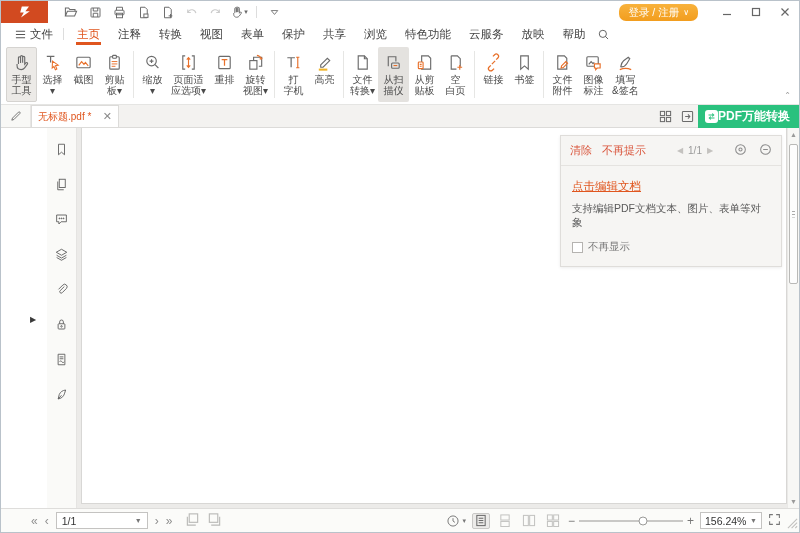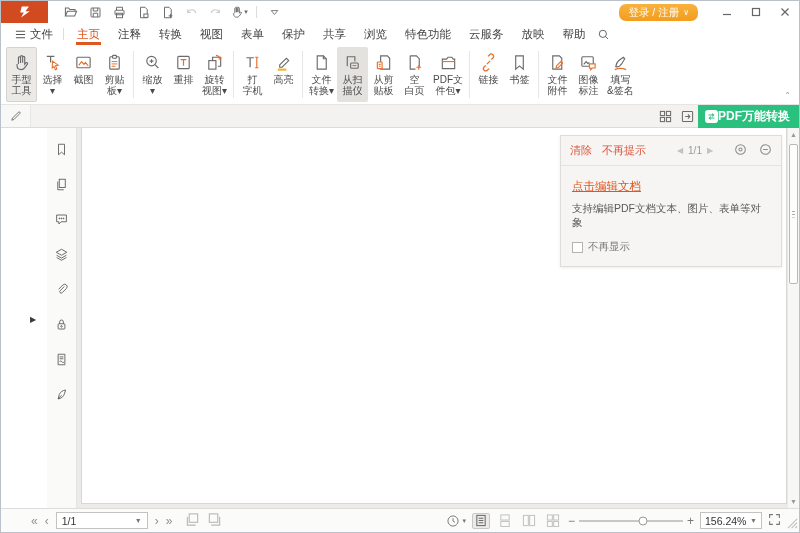--- a/index.html
+++ b/index.html
@@ -262,20 +262,30 @@
             <path d="M12.6 12.2l3.6 3.6"></path>
             <path d="M9 6.5v4M7 8.5h4"></path>
           </svg>
         </div>
       <div class="tb-label">缩放
 ▾</div>
     </div>
     <div class="tbtn">
       <div class="ticon">
           <svg width="19" height="19" viewBox="0 0 20 20" fill="none">
+            <path d="M6.5 3H4v14h2.5M13.5 3H16v14h-2.5" stroke="#6b6b6b" stroke-width="1.2"></path>
+            <path d="M10 5.5v9M8.2 7L10 4.8 11.8 7M8.2 13l1.8 2.2 1.8-2.2" stroke="#e8702a" stroke-width="1.2"></path>
+          </svg>
+        </div>
+      <div class="tb-label">页面适
+应选项▾</div>
+    </div>
+    <div class="tbtn">
+      <div class="ticon">
+          <svg width="19" height="19" viewBox="0 0 20 20" fill="none">
             <rect x="4" y="3.5" width="12" height="13" rx="1" stroke="#6b6b6b" stroke-width="1.2"></rect>
             <path d="M7 7h6M10 7v6.5" stroke="#e8702a" stroke-width="1.3"></path>
           </svg>
         </div>
       <div class="tb-label">重排</div>
     </div>
     <div class="tbtn">
       <div class="ticon">
           <svg width="19" height="19" viewBox="0 0 20 20" fill="none">
             <rect x="4" y="8" width="7.5" height="9" stroke="#6b6b6b" stroke-width="1.2"></rect>
@@ -342,30 +352,20 @@
     <div class="tbtn">
       <div class="ticon">
           <svg width="19" height="19" viewBox="0 0 20 20" fill="none" stroke="#6b6b6b" stroke-width="1.2">
             <path d="M5.5 3h6.5l3 3v8.5"></path>
             <path d="M5.5 3v14h5.5"></path>
             <path d="M14.5 12.5v5M12 15h5" stroke="#e8702a"></path>
           </svg>
         </div>
       <div class="tb-label">空
 白页</div>
-    </div>
-    <div class="tbtn">
-      <div class="ticon">
-          <svg width="19" height="19" viewBox="0 0 20 20" fill="none" stroke="#6b6b6b" stroke-width="1.2">
-            <path d="M3.5 16.5v-10H8l1.5-2h4l1.5 2h1.5v10z"></path>
-            <path d="M3.5 9h13" stroke="#e8702a"></path>
-          </svg>
-        </div>
-      <div class="tb-label">PDF文
-件包▾</div>
     </div>
     <div class="tdiv"></div>
     <div class="tbtn">
       <div class="ticon">
           <svg width="19" height="19" viewBox="0 0 20 20" fill="none" stroke="#e8702a" stroke-width="1.3">
             <path d="M8.3 11.7l3.4-3.4"></path>
             <path d="M7.2 13l-1.8 1.8a2.4 2.4 0 003.4 3.4l1.8-1.8M12.8 7l1.8-1.8a2.4 2.4 0 00-3.4-3.4L9.4 3.6"></path>
           </svg>
         </div>
       <div class="tb-label">链接</div>
@@ -411,20 +411,24 @@
 &amp;签名</div>
     </div>
     <div class="tb-collapse">⌃</div>
   </div>
 
   <div class="tabrow">
     <div class="tab-side">
       <svg width="14" height="14" viewBox="0 0 20 20" fill="none" stroke="#5f5f5f" stroke-width="1.2">
           <path d="M4 16l1-3L13.5 4.5a1.4 1.4 0 012 2L7 15l-3 1z"></path>
         </svg>
+    </div>
+    <div class="tab">
+      <span class="tab-label">无标题.pdf *</span>
+      <span class="tab-close">✕</span>
     </div>
     <div class="tabrow-right">
       <div class="tr-icon">
         <svg width="13" height="13" viewBox="0 0 14 14" fill="none" stroke="#6a6a6a" stroke-width="1.1">
             <rect x="1.5" y="1.5" width="4.5" height="4.5"></rect>
             <rect x="8" y="1.5" width="4.5" height="4.5"></rect>
             <rect x="1.5" y="8" width="4.5" height="4.5"></rect>
             <rect x="8" y="8" width="4.5" height="4.5"></rect>
           </svg>
       </div>

